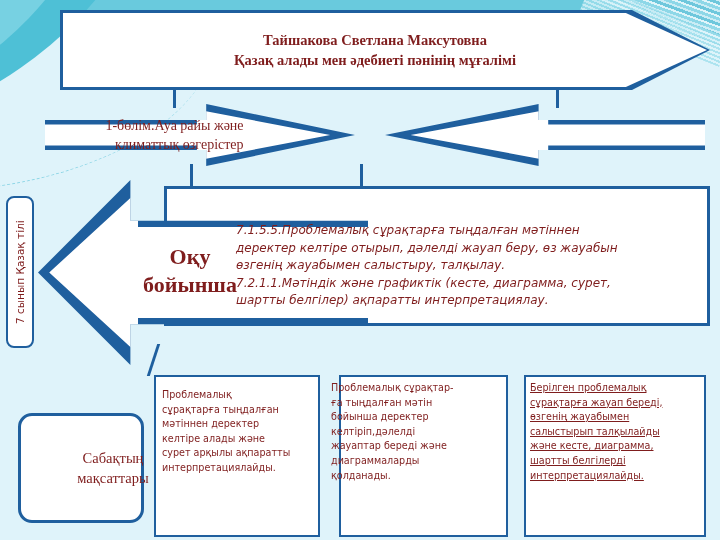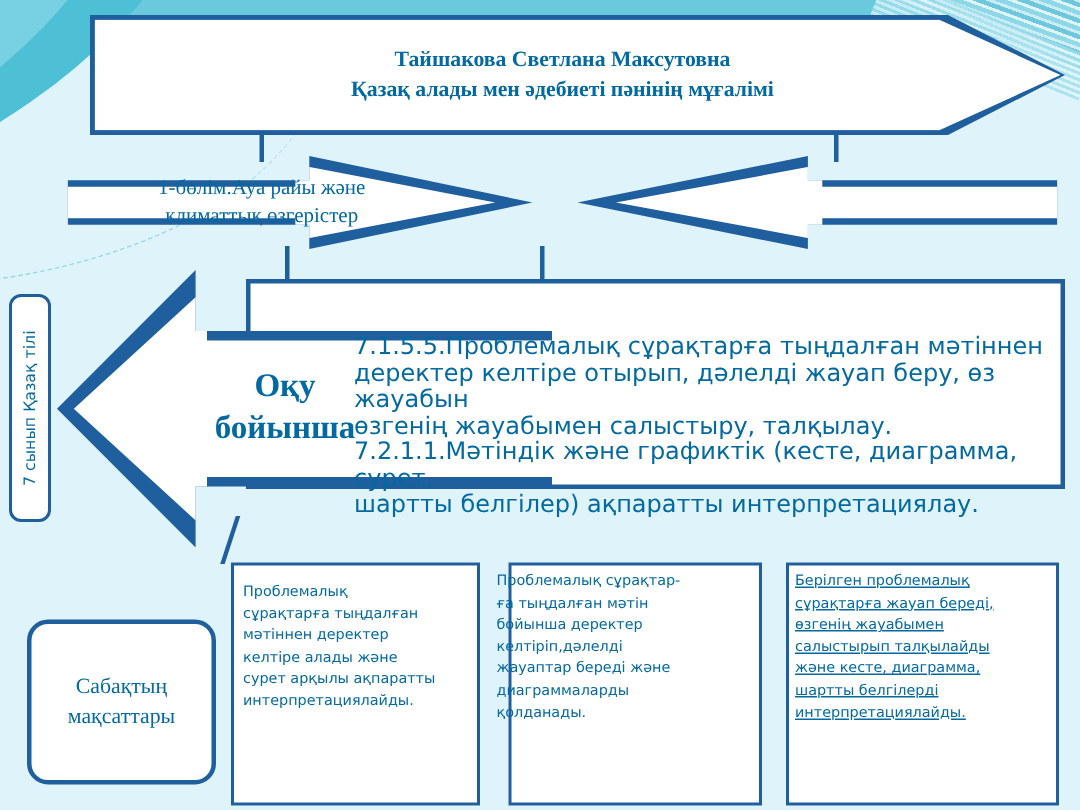--- a/index.html
+++ b/index.html
@@ -59,21 +59,21 @@
     transform:rotate(22deg);
     opacity:.8;
   }
 
   
   .shape{position:absolute;}
   .txt{
     position:absolute;
     display:flex;align-items:center;justify-content:center;
     text-align:center;
-    color:#0369a1;
+    color:#7f1d1d;
     white-space:pre-line;
   }
 
   
   .pent-r{
     background:#1f5f9e;
     clip-path:polygon(0 0,88% 0,100% 50%,88% 100%,0 100%);
   }
   .pent-r-in{
     position:absolute;left:3px;top:3px;right:3px;bottom:3px;
@@ -133,30 +133,30 @@
   
   .stem{background:#1f5f9e;position:absolute;}
 
   
   .header-title{
     font-family:"Liberation Serif", serif;
     font-weight:bold;font-size:14.5px;line-height:20px;
   }
   .stage-txt{
     font-family:"Liberation Serif", serif;
-    font-size:14px;line-height:19px;
+    font-size:14px;line-height:19px;text-align:right;
   }
   .oku-txt{
     font-family:"Liberation Serif", serif;
     font-weight:bold;font-size:22px;line-height:28px;
   }
   .obj-txt{
     font-family:"DejaVu Sans", sans-serif;
-    font-size:16px;line-height:17.5px;
-    text-align:left;align-items:flex-start;justify-content:flex-start;
+    font-size:12px;line-height:17.5px;
+    text-align:left;align-items:flex-start;justify-content:flex-start;font-style:italic;
   }
   .vert-txt{
     font-family:"DejaVu Sans", sans-serif;
     font-size:10.5px;
     writing-mode:vertical-rl;transform:rotate(180deg);
     display:flex;align-items:center;justify-content:center;
   }
   .sab-txt{
     font-family:"Liberation Serif", serif;
     font-size:14.5px;line-height:20px;
@@ -219,21 +219,21 @@
 
   <div class="txt obj-txt" style="left:236px;top:222px;width:466px;height:100px;">7.1.5.5.Проблемалық сұрақтарға тыңдалған мәтіннен
 деректер келтіре отырып, дәлелді  жауап беру, өз жауабын
 өзгенің жауабымен салыстыру, талқылау.
 7.2.1.1.Мәтіндік және графиктік (кесте, диаграмма, сурет,
 шартты белгілер) ақпаратты интерпретациялау.</div>
 
   <div class="stem" style="left:152px;top:344px;width:3px;height:32px;transform:skewX(-18deg);"></div>
 
   <div class="rect-rounded" style="position:absolute;left:18px;top:413px;width:126px;height:110px;"></div>
-  <div class="txt sab-txt" style="left:18px;top:413px;width:126px;height:110px;flex-direction:column;">Сабақтың
+  <div class="txt sab-txt" style="left:18px;top:413px;width:126px;height:110px;flex-direction:column;padding-left:32px;">Сабақтың
 мақсаттары</div>
 
   <div class="rect-thin" style="position:absolute;left:154px;top:375px;width:166px;height:162px;"></div>
   <div class="txt crit-txt" style="left:162px;top:388px;width:156px;height:142px;">Проблемалық
 сұрақтарға тыңдалған
 мәтіннен деректер
 келтіре алады және
 сурет арқылы ақпаратты
  интерпретациялайды.</div>
 

